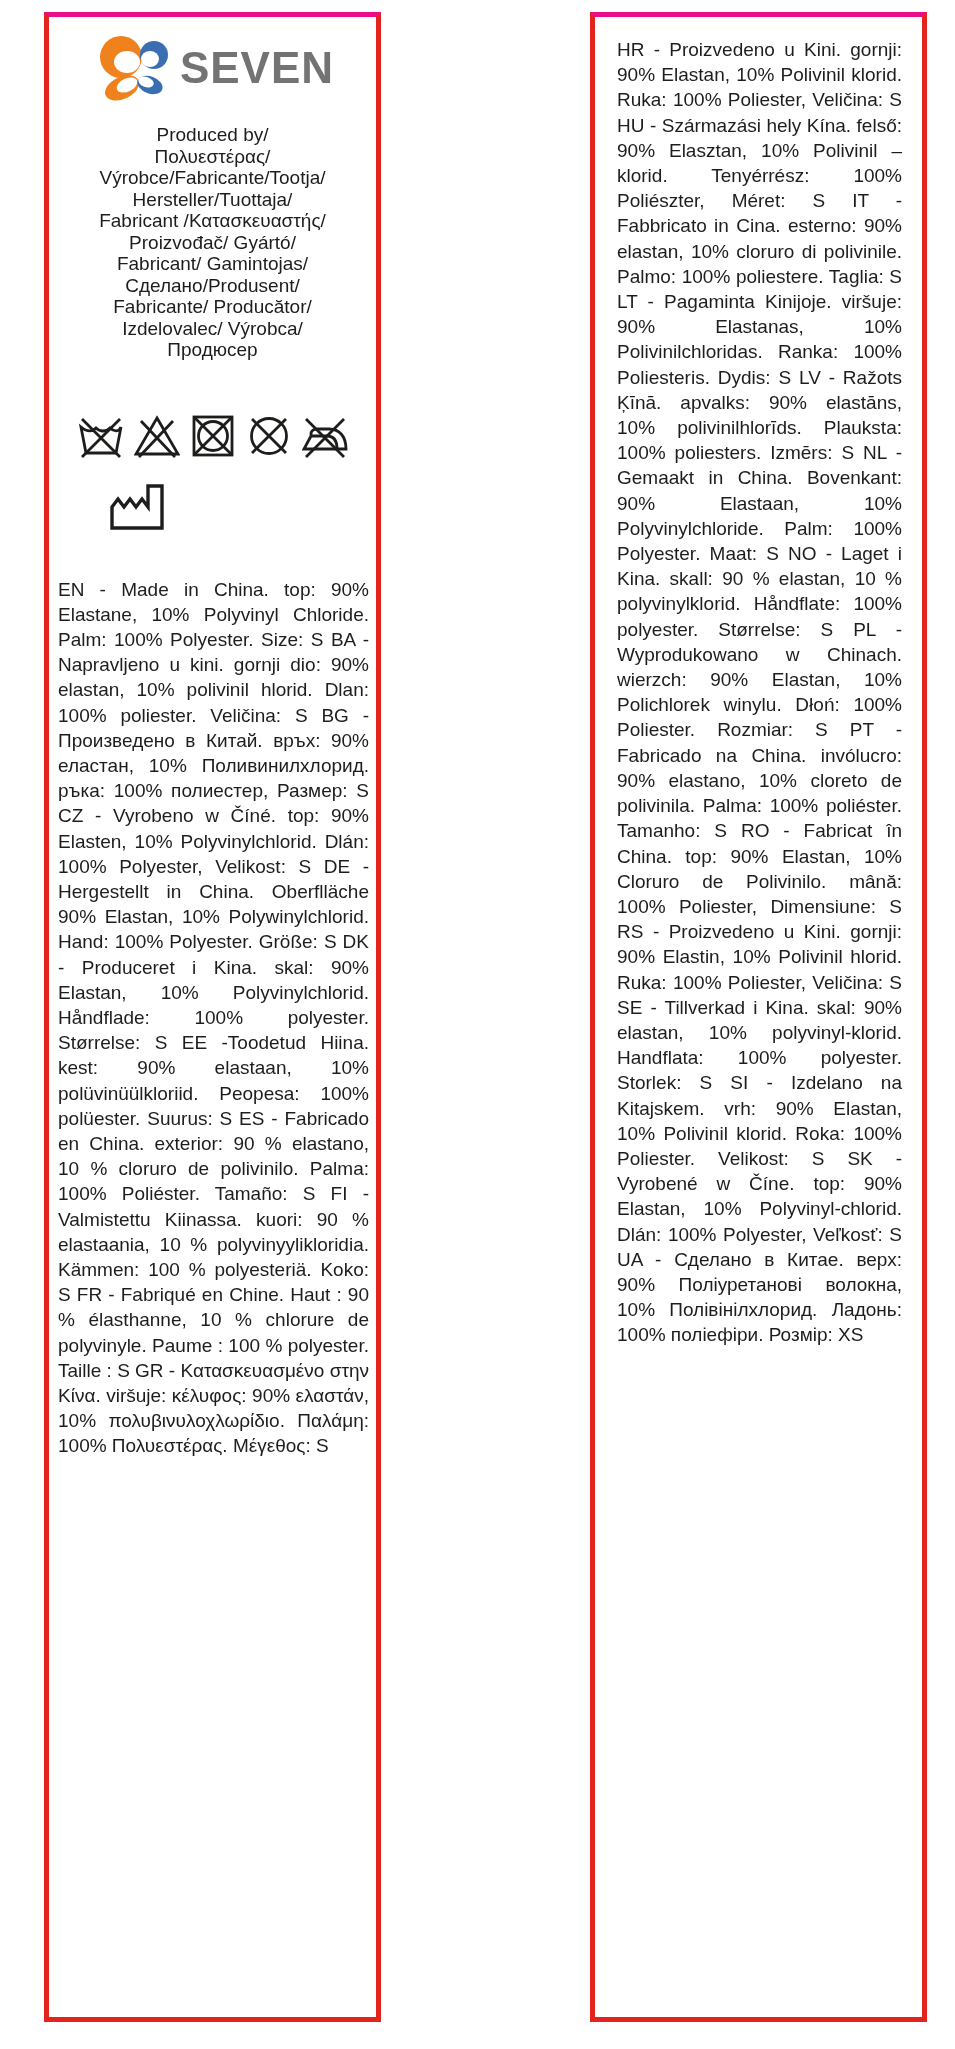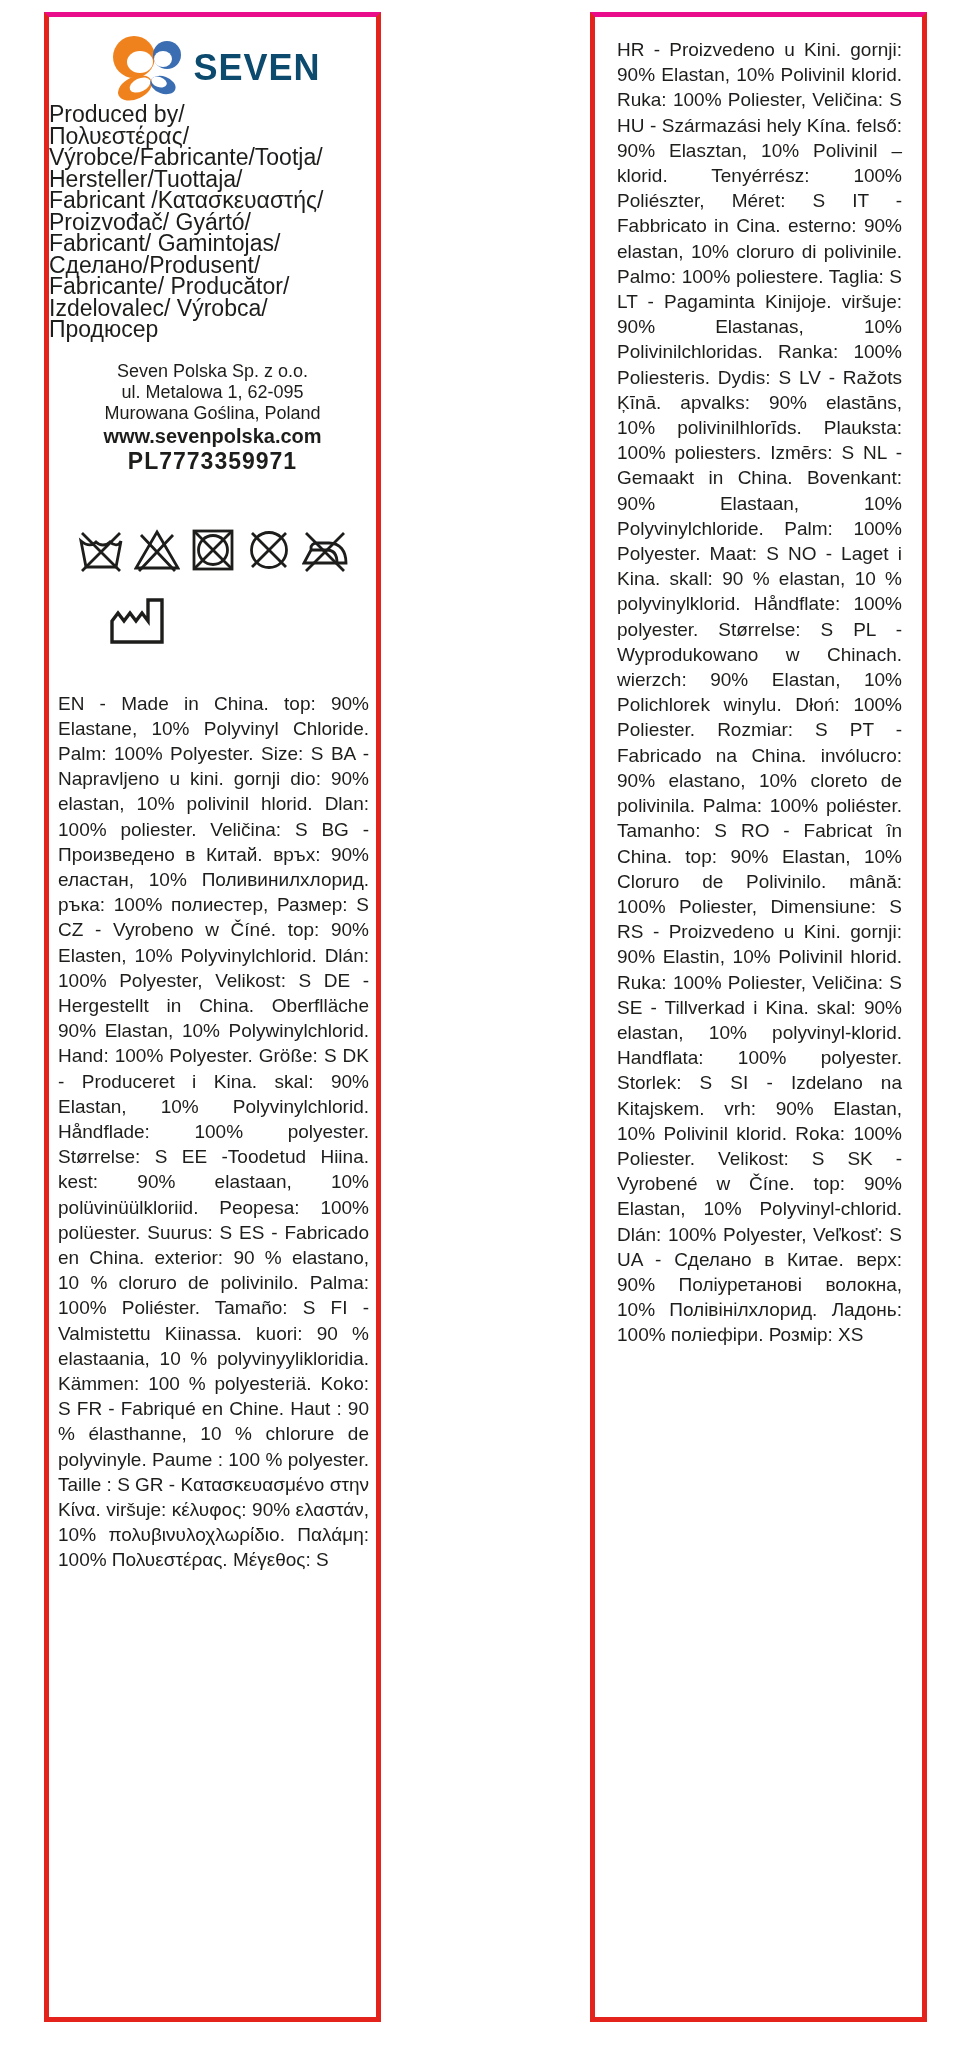--- a/index.html
+++ b/index.html
@@ -4,23 +4,23 @@
 <style>
   html,body{margin:0;padding:0;background:#ffffff;}
   .sheet{position:relative;width:955px;height:2049px;background:#ffffff;overflow:hidden;
          font-family:"Liberation Sans",sans-serif;color:#1d1d1b;}
   .panel{position:absolute;top:12px;height:2010px;width:337px;box-sizing:border-box;
          background:#ffffff;border:5px solid #e5231d;border-top-color:#ea0d8b;overflow:hidden;}
   .panel-left{left:44px;}
   .panel-right{left:590px;}
 
   .logo-row{display:flex;justify-content:center;align-items:center;gap:5px;margin-top:15px;}
-  .brand-text{font-size:36px;font-weight:bold;color:#0c4a6e;letter-spacing:1px;line-height:1;}
+  .brand-text{font-size:44px;font-weight:bold;color:#737373;letter-spacing:1px;line-height:1;}
 
-  .producer{font-size:23px;line-height:21.5px;}
+  .producer{margin-top:20px;text-align:center;font-size:19px;line-height:21.5px;}
   .address{margin-top:20px;text-align:center;font-size:18px;line-height:21px;}
   .addr-site{font-weight:bold;font-size:20px;line-height:24px;}
   .addr-vat{font-weight:bold;font-size:23px;line-height:27px;letter-spacing:1px;}
 
   .care-row{margin-top:51px;display:flex;justify-content:center;align-items:center;gap:10px;}
   .care-row svg{display:block;}
   .factory-wrap{margin:16px 0 0 59px;}
 
   .comp{text-align:justify;font-size:19px;line-height:25.2px;margin:0;}
   .comp b{font-weight:normal;}
@@ -58,27 +58,20 @@
       <div>Hersteller/Tuottaja/</div>
       <div>Fabricant /Κατασκευαστής/</div>
       <div>Proizvođač/ Gyártó/</div>
       <div>Fabricant/ Gamintojas/</div>
       <div>Сделано/Produsent/</div>
       <div>Fabricante/ Producător/</div>
       <div>Izdelovalec/ Výrobca/</div>
       <div>Продюсер</div>
     </div>
 
-    <div class="address">
-      <div>Seven Polska Sp. z o.o.</div>
-      <div>ul. Metalowa 1, 62-095</div>
-      <div>Murowana Goślina, Poland</div>
-      <div class="addr-site">www.sevenpolska.com</div>
-      <div class="addr-vat">PL7773359971</div>
-    </div>
 
     <div class="care-row">
       <svg class="ico" width="46" height="48" viewBox="0 0 46 46">
         <path d="M3 14 C9 19 14 19 18 15 C22 19 28 19 32 15 C36 19 41 19 43 14 L38 40 L8 40 Z"></path>
         <path d="M4 6 L42 44 M42 6 L4 44"></path>
       </svg>
       <svg class="ico" width="46" height="48" viewBox="0 0 46 46">
         <path d="M23 5 L44 41 L2 41 Z"></path>
         <path d="M7 8 L41 44 M39 8 L5 44"></path>
       </svg>

